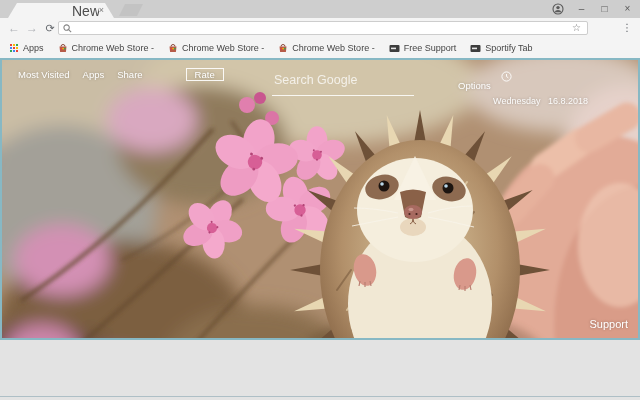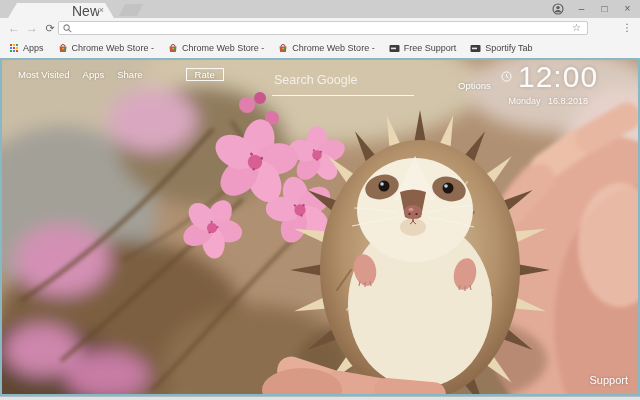--- a/index.html
+++ b/index.html
@@ -31,21 +31,21 @@
   .menu-dots { position:absolute; right:8px; top:0; height:20px; line-height:20px; font-size:10px; color:#5f6368; letter-spacing:0; }
 
   .bookmarksbar { position:absolute; left:0; top:38px; width:640px; height:20px; background:#f4f4f4;
                   display:flex; align-items:center; padding-left:10px; gap:14px; }
   .bm { display:flex; align-items:center; gap:4px; }
   .bm-label { font-size:9px; color:#454545; white-space:nowrap; }
   .appsgrid { width:9px; height:9px; display:grid; grid-template-columns:repeat(3,3px); grid-template-rows:repeat(3,3px); gap:0; }
   .appsgrid span { width:2.4px; height:2.4px; }
 
   
-  .wallpaper { position:absolute; left:0; top:58px; width:640px; height:338px;
+  .wallpaper { position:absolute; left:0; top:58px; width:640px; height:282px;
                border:2px solid #87b8c4; overflow:hidden; background:#b09072; }
   .scene { position:absolute; left:0; top:0; width:636px; height:334px; display:block; }
 
   .nt-nav { position:absolute; left:16px; top:8px; display:flex; align-items:center; gap:13px; z-index:5; }
   .nt-link { font-size:9.5px; color:#fff; text-shadow:0 0 3px rgba(0,0,0,.25); white-space:nowrap; }
   .nt-link.boxed { border:1px solid rgba(255,255,255,.9); padding:0 8px;margin-left:30px; }
 
   .nt-search { position:absolute; left:254px; top:10px; width:142px; z-index:5;margin-left:16px; }
   .nt-search input { width:142px; background:transparent; border:none; outline:none;
       border-bottom:1px solid rgba(255,255,255,.85); color:#fff; font-size:12.5px; padding:0 0 8px 2px;
@@ -347,23 +347,22 @@
   <div class="nt-search">
     <input type="text" placeholder="Search Google" style="">
   </div>
 
   <div class="nt-clockarea">
     <span class="nt-options">Options</span>
     <svg class="nt-clockicon" width="11" height="11" viewBox="0 0 11 11">
       <circle cx="5.5" cy="5.5" r="4.6" fill="none" stroke="rgba(255,255,255,0.9)" stroke-width="1"></circle>
       <path d="M5.5,3 V5.5 L7.3,6.8" fill="none" stroke="rgba(255,255,255,0.9)" stroke-width="1"></path>
     </svg>
-    <span class="nt-time">12:00</span>
     <div class="nt-date">
-      <span>Monday</span>
+      <span>Wednesday</span>
       <span>16.8.2018</span>
     </div>
   </div>
 
   <span class="nt-support">Support</span>
 </div>
 
 <div class="bottomstrip"></div>
 
 </body></html>

